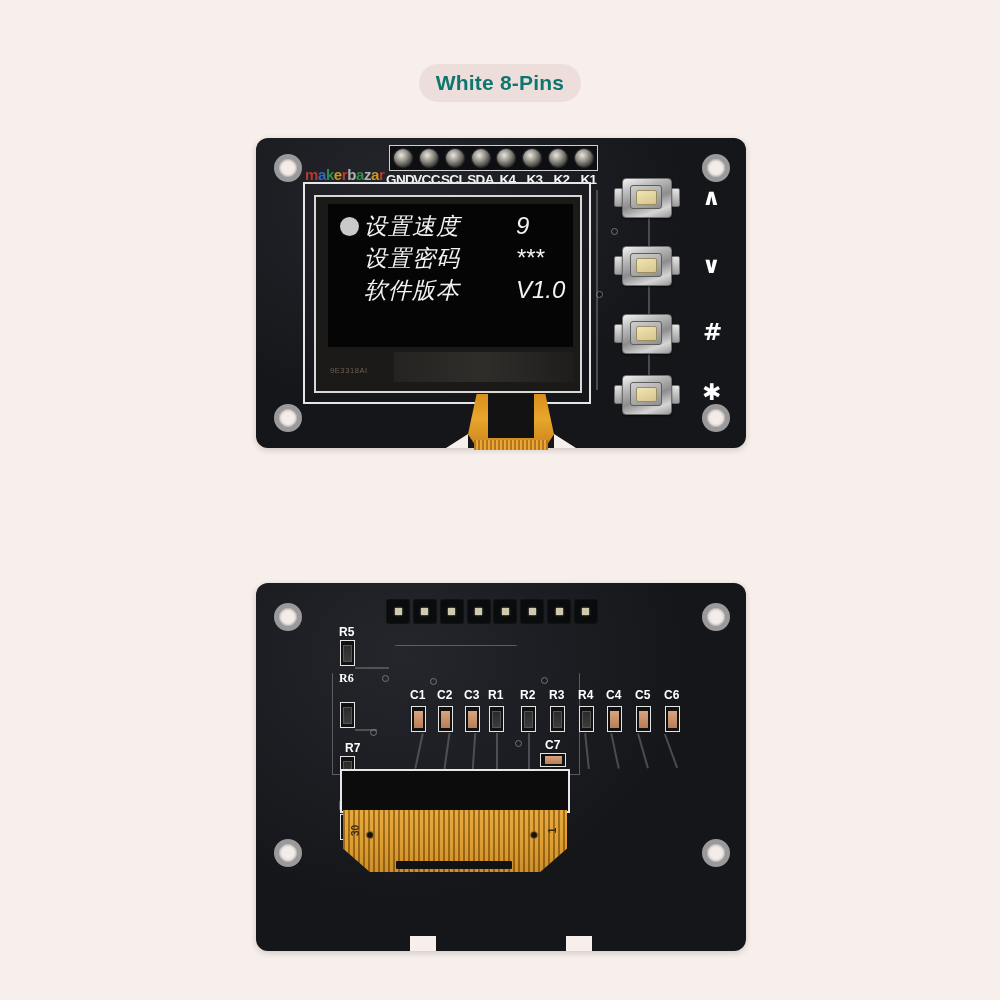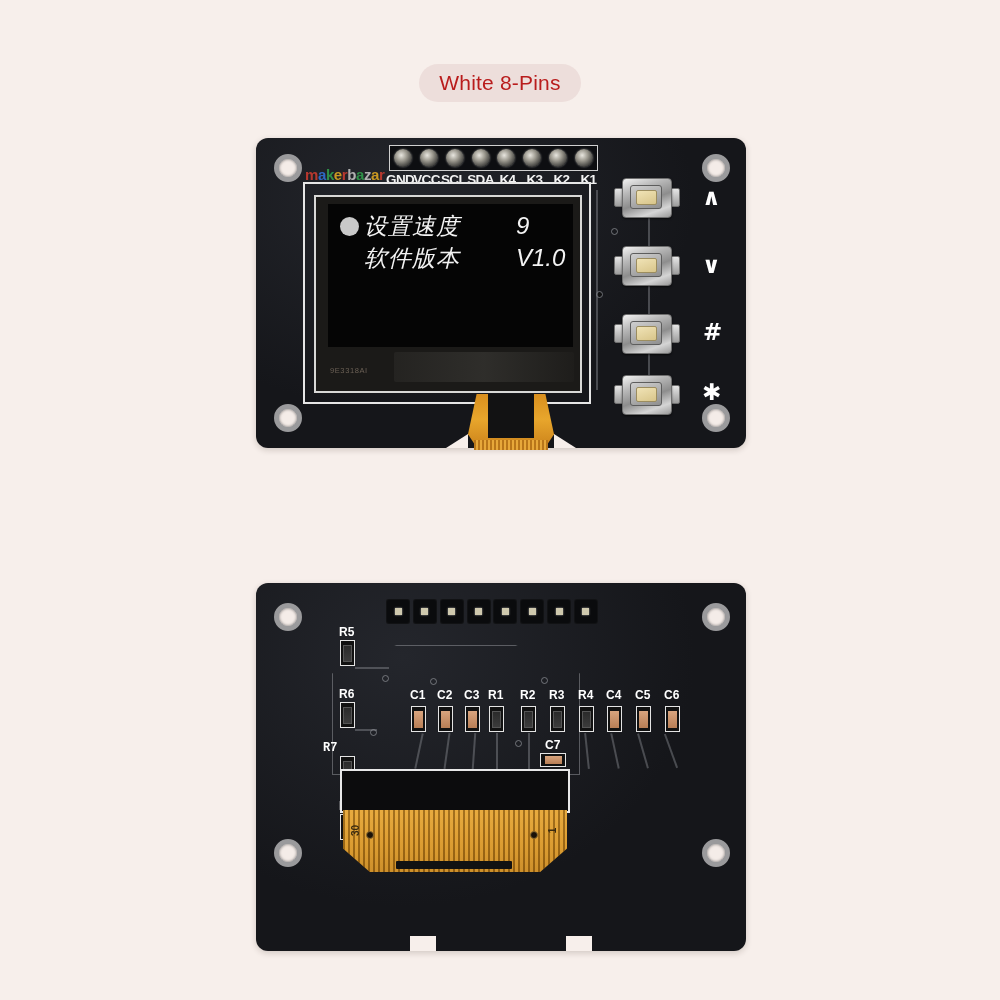--- a/index.html
+++ b/index.html
@@ -23,22 +23,22 @@
     width: 162px;
     height: 38px;
     background: #eddedb;
     border-radius: 19px;
     display: flex;
     align-items: center;
     justify-content: center;
   }
   #title-badge .label {
     font-size: 21px;
-    font-weight: normal;
-    color: #b91c1c;
+    font-weight: bold;
+    color: #0f766e;
     letter-spacing: 0.2px;
   }
 
   
   .pcb {
     position: absolute;
     background: #15161a;
     background-image:
       radial-gradient(ellipse at 30% 20%, #24262c 0%, #15161a 60%),
       linear-gradient(150deg, #1c1e23 0%, #111216 100%);
@@ -560,20 +560,27 @@
         <div class="menu-bullet-cell">
           <span class="menu-bullet"></span>
         </div>
         <div class="menu-row-inner">
           <span class="menu-label">设置速度</span>
           <span class="menu-value">9</span>
         </div>
       </div>
 
 
+      <div class="menu-row">
+        <div class="menu-bullet-cell"></div>
+        <div class="menu-row-inner">
+          <span class="menu-label">设置密码</span>
+          <span class="menu-value">***</span>
+        </div>
+      </div>
 
       <div class="menu-row">
         <div class="menu-bullet-cell"></div>
         <div class="menu-row-inner">
           <span class="menu-label">软件版本</span>
           <span class="menu-value">V1.0</span>
         </div>
       </div>
 
     </div>
@@ -665,28 +672,28 @@
       </span>
   </div>
 
   <div class="smd-label" style="left:83px; top:42px;">R5</div>
   <div class="smd res" style="left:84px; top:57px;">
       <i></i>
     </div>
   <div class="trace" style="left:99px; top:84px; width:34px; height:1.5px;"></div>
   <div class="via" style="left:126px; top:92px;"></div>
 
-  <div class="smd-label" style="left:83px; top:104px;">R6</div>
+  <div class="smd-label" style="left:83px; top:88px;font-family:Liberation Serif, serif;">R6</div>
   <div class="smd res" style="left:84px; top:119px;">
       <i></i>
     </div>
   <div class="trace" style="left:99px; top:146px; width:22px; height:1.5px;"></div>
   <div class="via" style="left:114px; top:146px;"></div>
 
-  <div class="smd-label" style="left:67px; top:158px;font-family:Liberation Mono, monospace;">R7</div>
+  <div class="smd-label" style="left:89px; top:158px;">R7</div>
   <div class="smd res" style="left:84px; top:173px;">
       <i></i>
     </div>
   <div class="trace" style="left:99px; top:200px; width:22px; height:1.5px;"></div>
   <div class="via" style="left:114px; top:200px;"></div>
 
   <div class="smd-label" style="left:83px; top:216px;">R8</div>
   <div class="smd res" style="left:84px; top:231px;">
       <i></i>
     </div>

